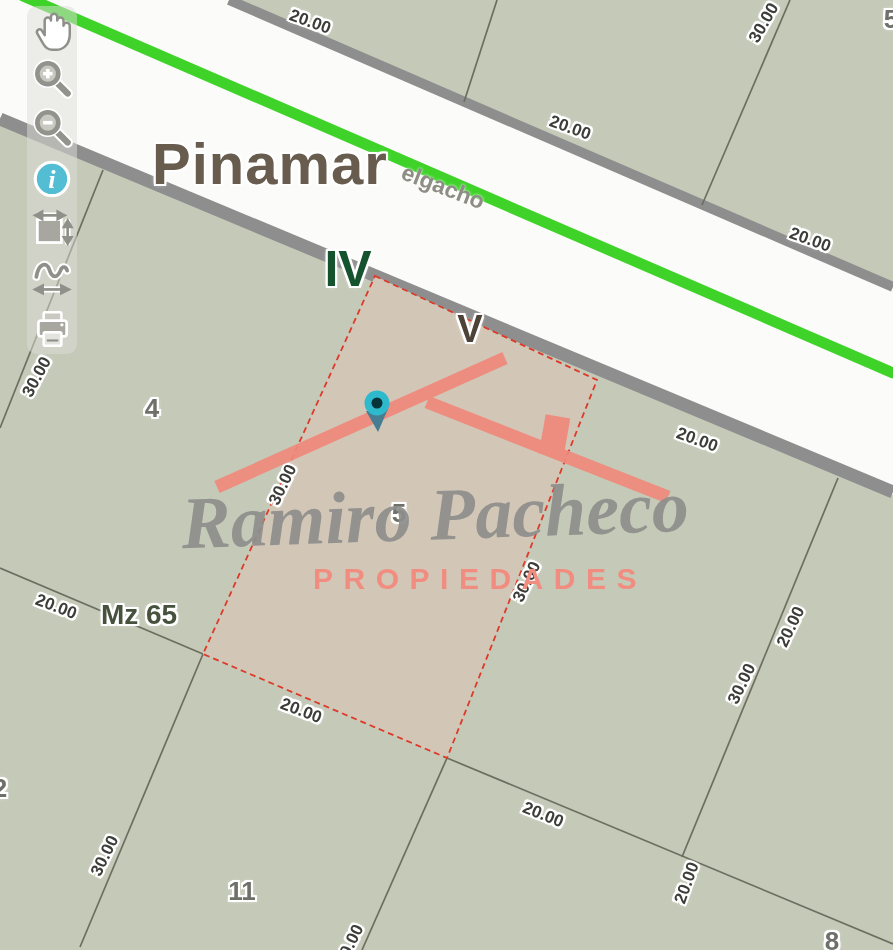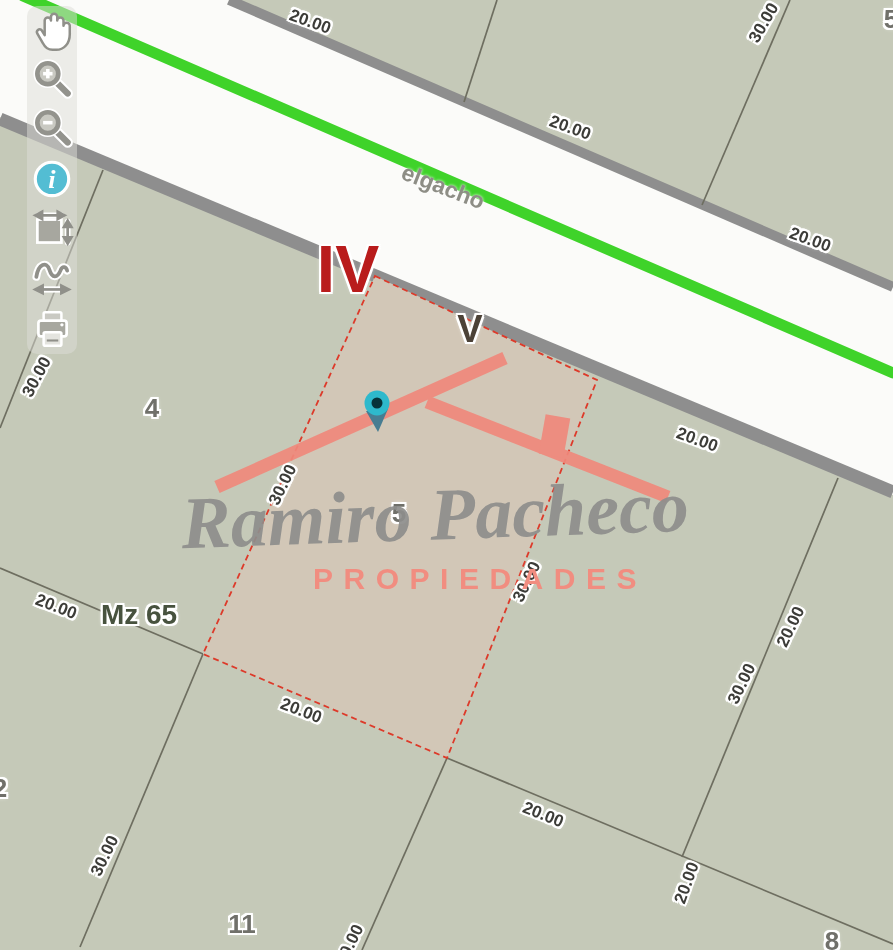--- a/index.html
+++ b/index.html
@@ -22,32 +22,32 @@
   .d9{left:791px;top:627px;transform:translate(-50%,-50%) rotate(-64deg);}
   .d10{left:742px;top:684px;transform:translate(-50%,-50%) rotate(-64deg);}
   .d11{left:301px;top:711px;transform:translate(-50%,-50%) rotate(21deg);}
   .d12{left:543px;top:815px;transform:translate(-50%,-50%) rotate(22deg);}
   .d13{left:687px;top:883px;transform:translate(-50%,-50%) rotate(-70deg);}
   .d14{left:105px;top:856px;transform:translate(-50%,-50%) rotate(-64deg);}
   .d15{left:350px;top:945px;transform:translate(-50%,-50%) rotate(-64deg);}
   .pnum{position:absolute;z-index:3;font-weight:bold;font-size:26px;color:#70706a;}
   .p4{left:152px;top:408px;transform:translate(-50%,-50%);}
   .p5{left:399px;top:513px;transform:translate(-50%,-50%);}
-  .p11{left:242px;top:891px;transform:translate(-50%,-50%);margin-top:33px;}
+  .p11{left:242px;top:891px;transform:translate(-50%,-50%);}
   .p8{left:832px;top:941px;transform:translate(-50%,-50%);}
   .p2{left:0px;top:788px;transform:translate(-50%,-50%);}
   .pedge{left:891px;top:19px;transform:translate(-50%,-50%);}
   #street-label{position:absolute;z-index:2;left:443px;top:187px;
      transform:translate(-50%,-50%) rotate(21deg);font-weight:bold;font-size:23px;
      color:#8d8d85;text-shadow:0 0 3px #fff;}
   #city-label{position:absolute;z-index:3;left:270px;top:163px;
      transform:translate(-50%,-50%);font-weight:bold;font-size:58px;color:#675c4e;
      letter-spacing:1px;}
   #zone-iv{position:absolute;z-index:3;left:348px;top:269px;
-     transform:translate(-50%,-50%);font-weight:bold;font-size:66px;color:#b91c1c;}
+     transform:translate(-50%,-50%);font-weight:bold;font-size:50px;color:#14532d;}
   #zone-v{position:absolute;z-index:3;left:470px;top:329px;
      transform:translate(-50%,-50%);font-weight:bold;font-size:38px;color:#4c4237;}
   #block-label{position:absolute;z-index:3;left:139px;top:615px;
      transform:translate(-50%,-50%);font-weight:bold;font-size:28px;color:#47523e;}
   #watermark{position:absolute;left:0;top:0;z-index:4;width:893px;height:950px;
      pointer-events:none;}
   #wm-script{position:absolute;left:435px;top:515px;transform:translate(-50%,-50%) rotate(-2deg);
      font-family:"Liberation Serif",serif;font-style:italic;font-weight:bold;
      font-size:74px;color:#8e8e8c;white-space:nowrap;opacity:.92;}
   #wm-sub{position:absolute;left:468px;top:579px;transform:translate(-50%,-50%);
@@ -83,20 +83,21 @@
       <line x1="203" y1="654" x2="80" y2="947"></line>
       <line x1="447" y1="758" x2="362" y2="950"></line>
       <line x1="447" y1="758" x2="893" y2="944"></line>
       <line x1="838" y1="478" x2="682" y2="857"></line>
     </g>
 
     <polygon points="375,276 597,380 447,758 203,654" fill="#d2c7b7" stroke="#dd3a2a" stroke-width="1.8" stroke-dasharray="6 4"></polygon>
   </svg>
 
   <span id="street-label">elgacho</span>
+  <span id="city-label" class="halo">Pinamar</span>
   <span id="zone-iv" class="halo">IV</span>
   <span id="zone-v" class="halo">V</span>
   <span id="block-label" class="halo">Mz 65</span>
 
   <span class="dim d0 halo">20.00</span>
   <span class="dim d1 halo">30.00</span>
   <span class="dim d2 halo">20.00</span>
   <span class="dim d3 halo">20.00</span>
   <span class="dim d4 halo">30.00</span>
   <span class="dim d5 halo">20.00</span>

